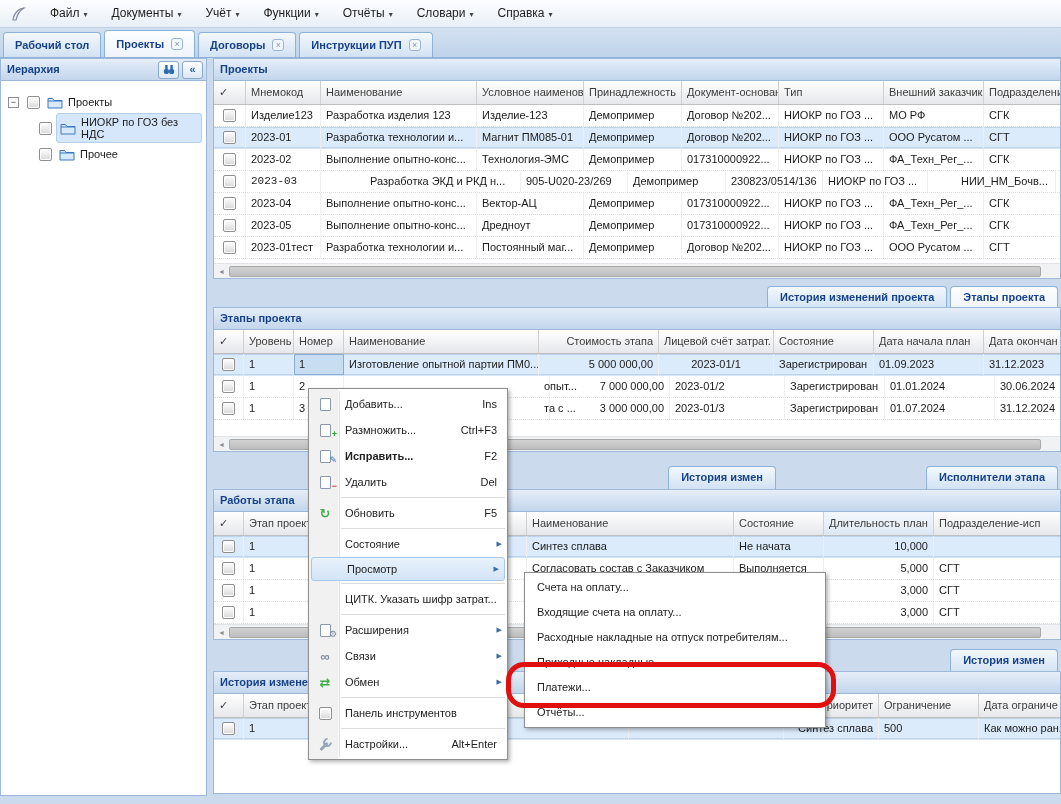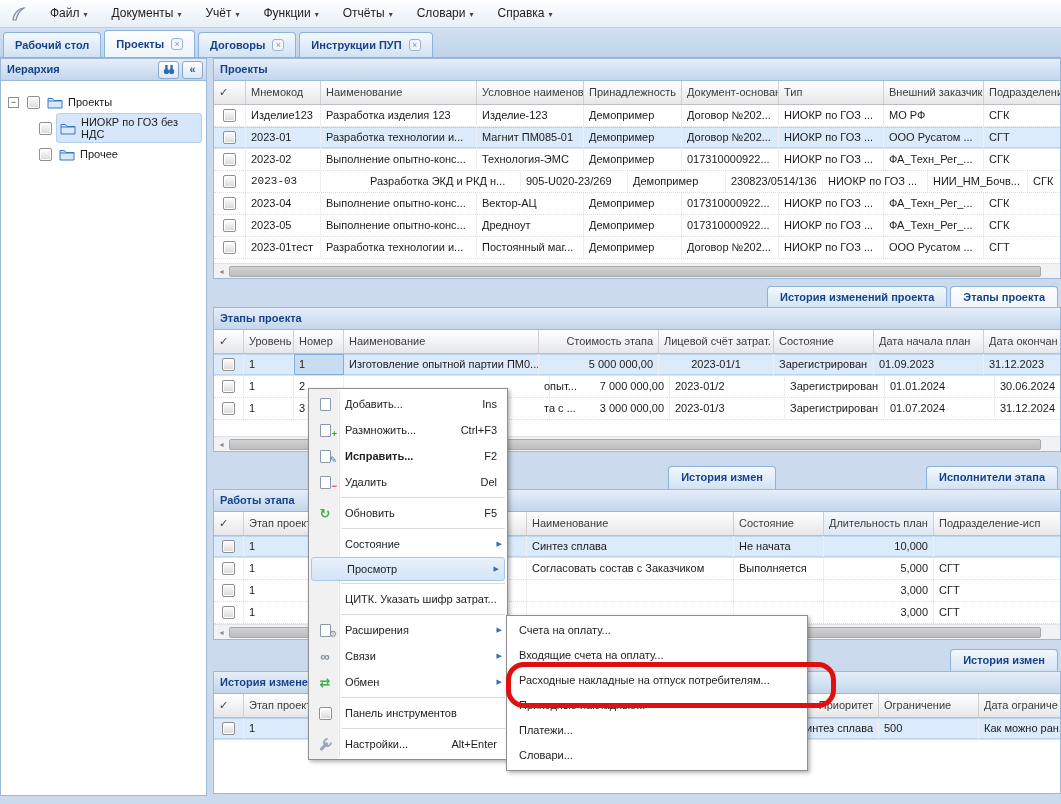--- a/index.html
+++ b/index.html
@@ -100,22 +100,22 @@
   .mi.gl { font-size:13px; font-weight:bold; }
   .mi.green { color:#3fae49; }
   .mi.gray { color:#7f8c9a; }
   .wrench { width:15px; height:15px; position:relative; }
   .wrench::before { content:''; position:absolute; left:1px; top:8px; width:10px; height:3px;
     background:#9aa7b8; transform:rotate(-45deg); border-radius:1px; }
   .wrench::after { content:''; position:absolute; right:1px; top:1px; width:5px; height:5px;
     border:2px solid #9aa7b8; border-radius:50%; border-top-color:transparent; transform:rotate(45deg); }
 
   
-  .submenu { position:absolute; left:506px; top:572px; width:302px; background:#fff;
-    border:1px solid #8e8e8e; box-shadow:2px 2px 4px rgba(0,0,0,.3); padding:2px 0; z-index:11;margin-top:43px; }
+  .submenu { position:absolute; left:524px; top:572px; width:302px; background:#fff;
+    border:1px solid #8e8e8e; box-shadow:2px 2px 4px rgba(0,0,0,.3); padding:2px 0; z-index:11; }
   .sitem { height:25px; line-height:25px; padding:0 10px 0 12px; white-space:nowrap; color:#222; }
 
   
   .ring { position:absolute; left:506px; top:662px; width:330px; height:46px;
     border:5px solid #e01010; border-radius:18px; z-index:12; pointer-events:none; }
 </style>
 </head>
 <body>
 
 <div class="screen">
@@ -268,21 +268,21 @@
             <div class="grow">
               <div class="gcell cbcell" style="width: 32px;">
                 <span class="cb"></span>
               </div>
               <div class="gcell" style="width: 75px; font-family: Liberation Mono, monospace;">2023-03</div>
               <div class="gcell" style="width: 156px; margin-left: 44px;">Разработка ЭКД и РКД н...</div>
               <div class="gcell" style="width: 107px;">905-U020-23/269</div>
               <div class="gcell" style="width: 98px;">Демопример</div>
               <div class="gcell" style="width: 97px;">230823/0514/136</div>
               <div class="gcell" style="width: 105px;">НИОКР по ГОЗ ...</div>
-              <div class="gcell" style="width: 100px;">НИИ_НМ_Бочв...</div>
+              <div class="gcell" style="width: 100px; margin-left: 28px;">НИИ_НМ_Бочв...</div>
               <div class="gcell" style="width: 100px;">СГК</div>
             </div>
             <div class="grow">
               <div class="gcell cbcell" style="width: 32px;">
                 <span class="cb"></span>
               </div>
               <div class="gcell" style="width: 75px;">2023-04</div>
               <div class="gcell" style="width: 156px;">Выполнение опытно-конс...</div>
               <div class="gcell" style="width: 107px;">Вектор-АЦ</div>
               <div class="gcell" style="width: 98px;">Демопример</div>
@@ -594,18 +594,18 @@
         <span class="mshortcut">Alt+Enter</span>
       </div>
     </div>
 
   <div class="submenu" id="ctx-submenu">
       <div class="sitem">Счета на оплату...</div>
       <div class="sitem">Входящие счета на оплату...</div>
       <div class="sitem">Расходные накладные на отпуск потребителям...</div>
       <div class="sitem">Приходные накладные...</div>
       <div class="sitem">Платежи...</div>
-      <div class="sitem">Словари...</div>
+      <div class="sitem">Отчёты...</div>
     </div>
 
   <div class="ring"></div>
 
 </div>
 
 </body></html>

